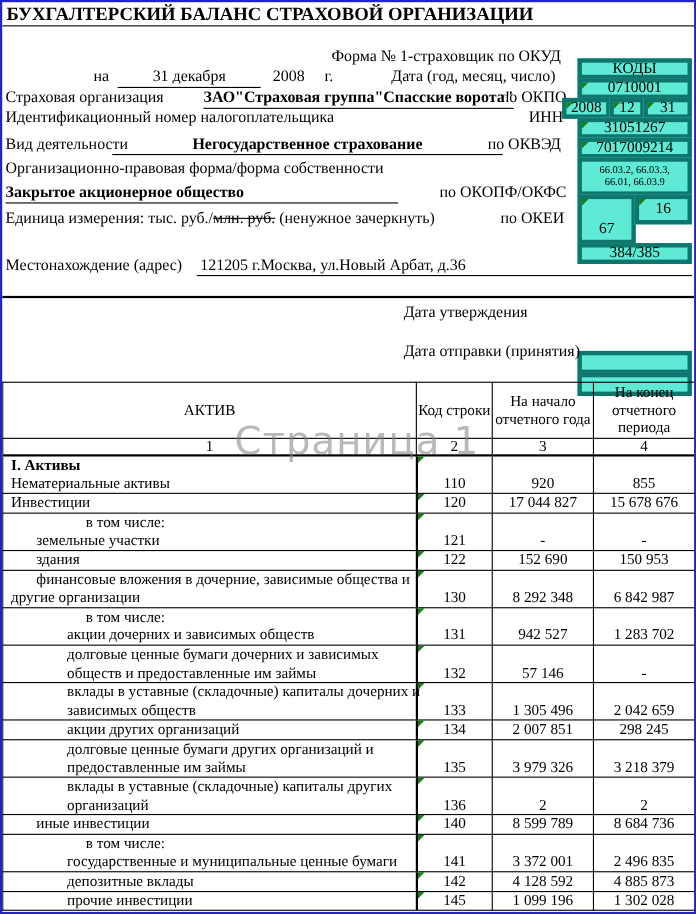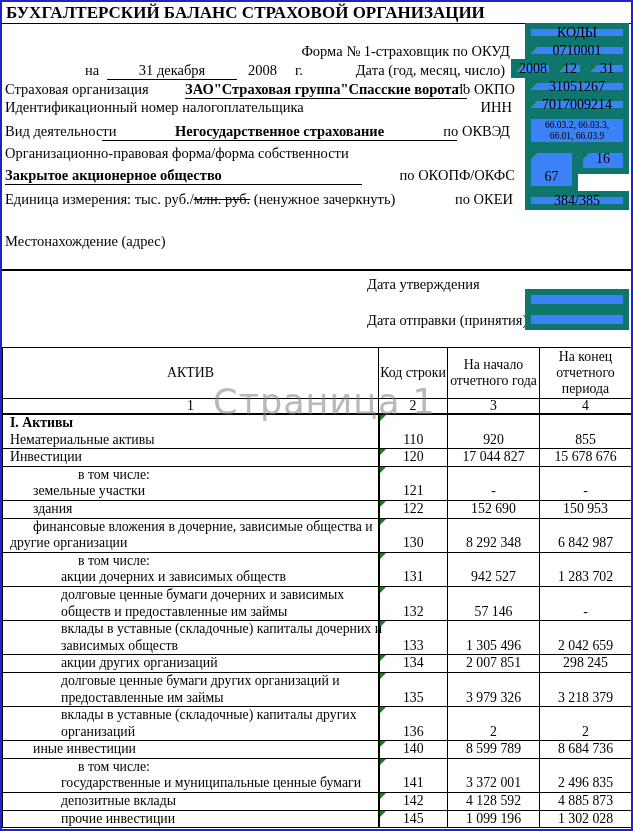--- a/index.html
+++ b/index.html
@@ -12,23 +12,24 @@
   .title { position:absolute; top:1px; left:4px; font-size:17px; font-weight:bold; white-space:nowrap; }
   .hline { position:absolute; left:0; width:100%; border-top:1px solid #000; }
   .hline.thick { border-top-width:2px; }
   .hrow { position:absolute; white-space:nowrap; line-height:17px; }
   .b { font-weight:bold; }
   .u { border-bottom:1px solid #000; }
   .strike { text-decoration:line-through; }
   .ucenter { display:inline-block; text-align:center; border-bottom:1px solid #000; }
   
   .cbox {
-    position:absolute; border:6px solid #0f766e; display:flex;
+    position:absolute; border:4px solid #0f766e; display:flex;
     align-items:center; justify-content:center; font-size:14px; line-height:15px;
-    background:#3b82f6;
+    background:#5eead4;
+    margin-top:30px;
   }
   .cbox.bottom { align-items:flex-end; padding-bottom:2px; }
   .cbox.small { flex-direction:column; font-size:9.5px; line-height:11px; justify-content:center; }
   .mk::before {
     content:""; position:absolute; top:0; left:0; width:0; height:0;
     border-top:6px solid #158015; border-right:6px solid transparent;
   }
   
   .sheet-table {
     position:absolute; top:345px; left:0; width:629px;
@@ -77,20 +78,21 @@
   <div class="hrow" style="top:121px; right:121px;">по ОКВЭД</div>
 
   <div class="hrow" style="top:143px; left:3px;">Организационно-правовая форма/форма собственности</div>
   <div class="hrow b u" style="top:165px; left:3px; width:357px;">Закрытое акционерное общество</div>
   <div class="hrow" style="top:165px; right:116px;">по ОКОПФ/ОКФС</div>
 
   <div class="hrow" style="top:189px; left:3px;"><span>Единица измерения: тыс. руб./</span><span class="strike">млн. руб.</span><span> (ненужное зачеркнуть)</span></div>
   <div class="hrow" style="top:189px; right:118px;">по ОКЕИ</div>
 
   <div class="hrow" style="top:231px; left:3px;">Местонахождение (адрес)</div>
+  <div class="hrow u" style="top:231px; left:177px; right:2px; padding-left:3px;">121205 г.Москва, ул.Новый Арбат, д.36</div>
 
   <div class="hline thick" style="top:267px"></div>
 
   <div class="hrow" style="top:274px; left:365px;">Дата утверждения</div>
   <div class="cbox" style="left:523px; top:287px; width:104px; height:21px;"></div>
   <div class="hrow" style="top:310px; left:365px;">Дата отправки (принятия)</div>
   <div class="cbox" style="left:523px; top:307px; width:104px; height:21px;"></div>
 
   <div class="cbox" style="left:523px; top:21px;  width:104px; height:19px;">КОДЫ</div>
   <div class="cbox mk" style="left:523px; top:39px; width:104px; height:19px;">0710001</div>

